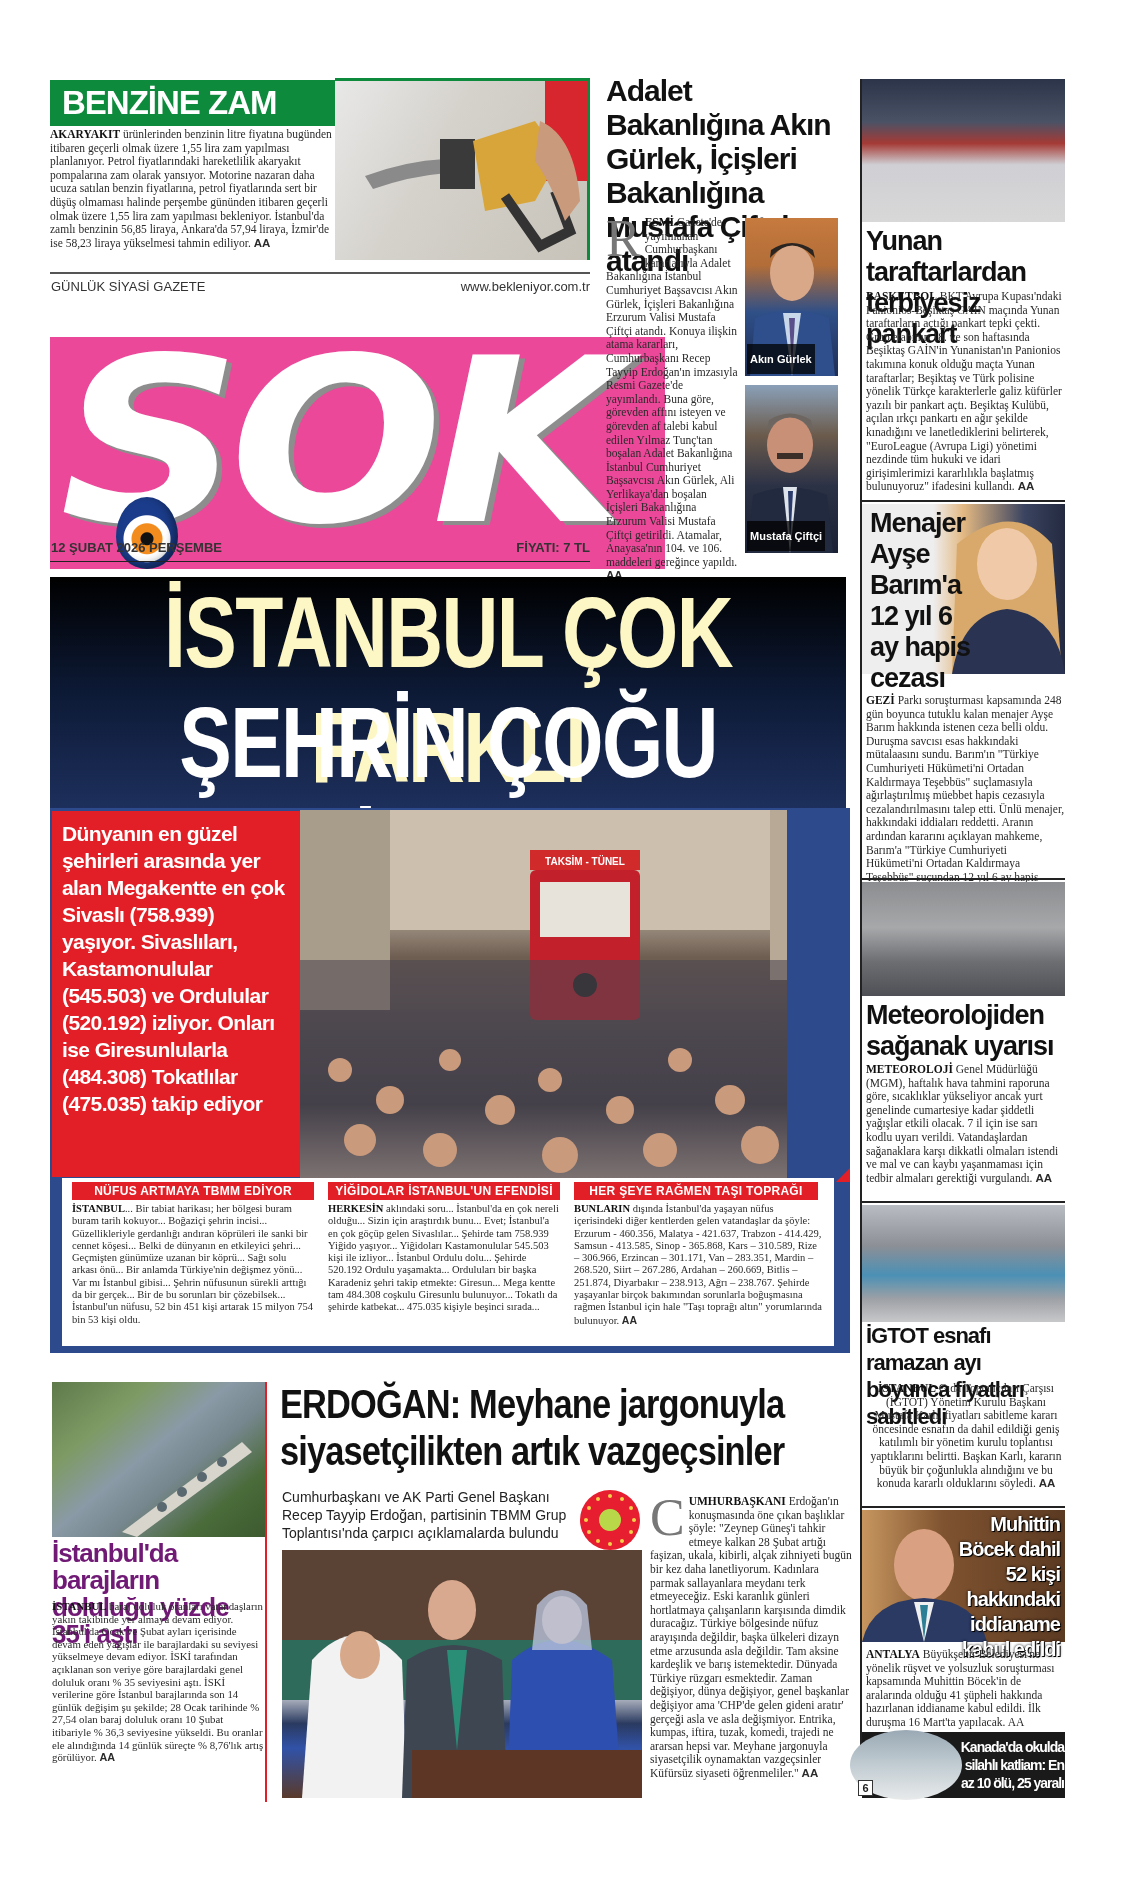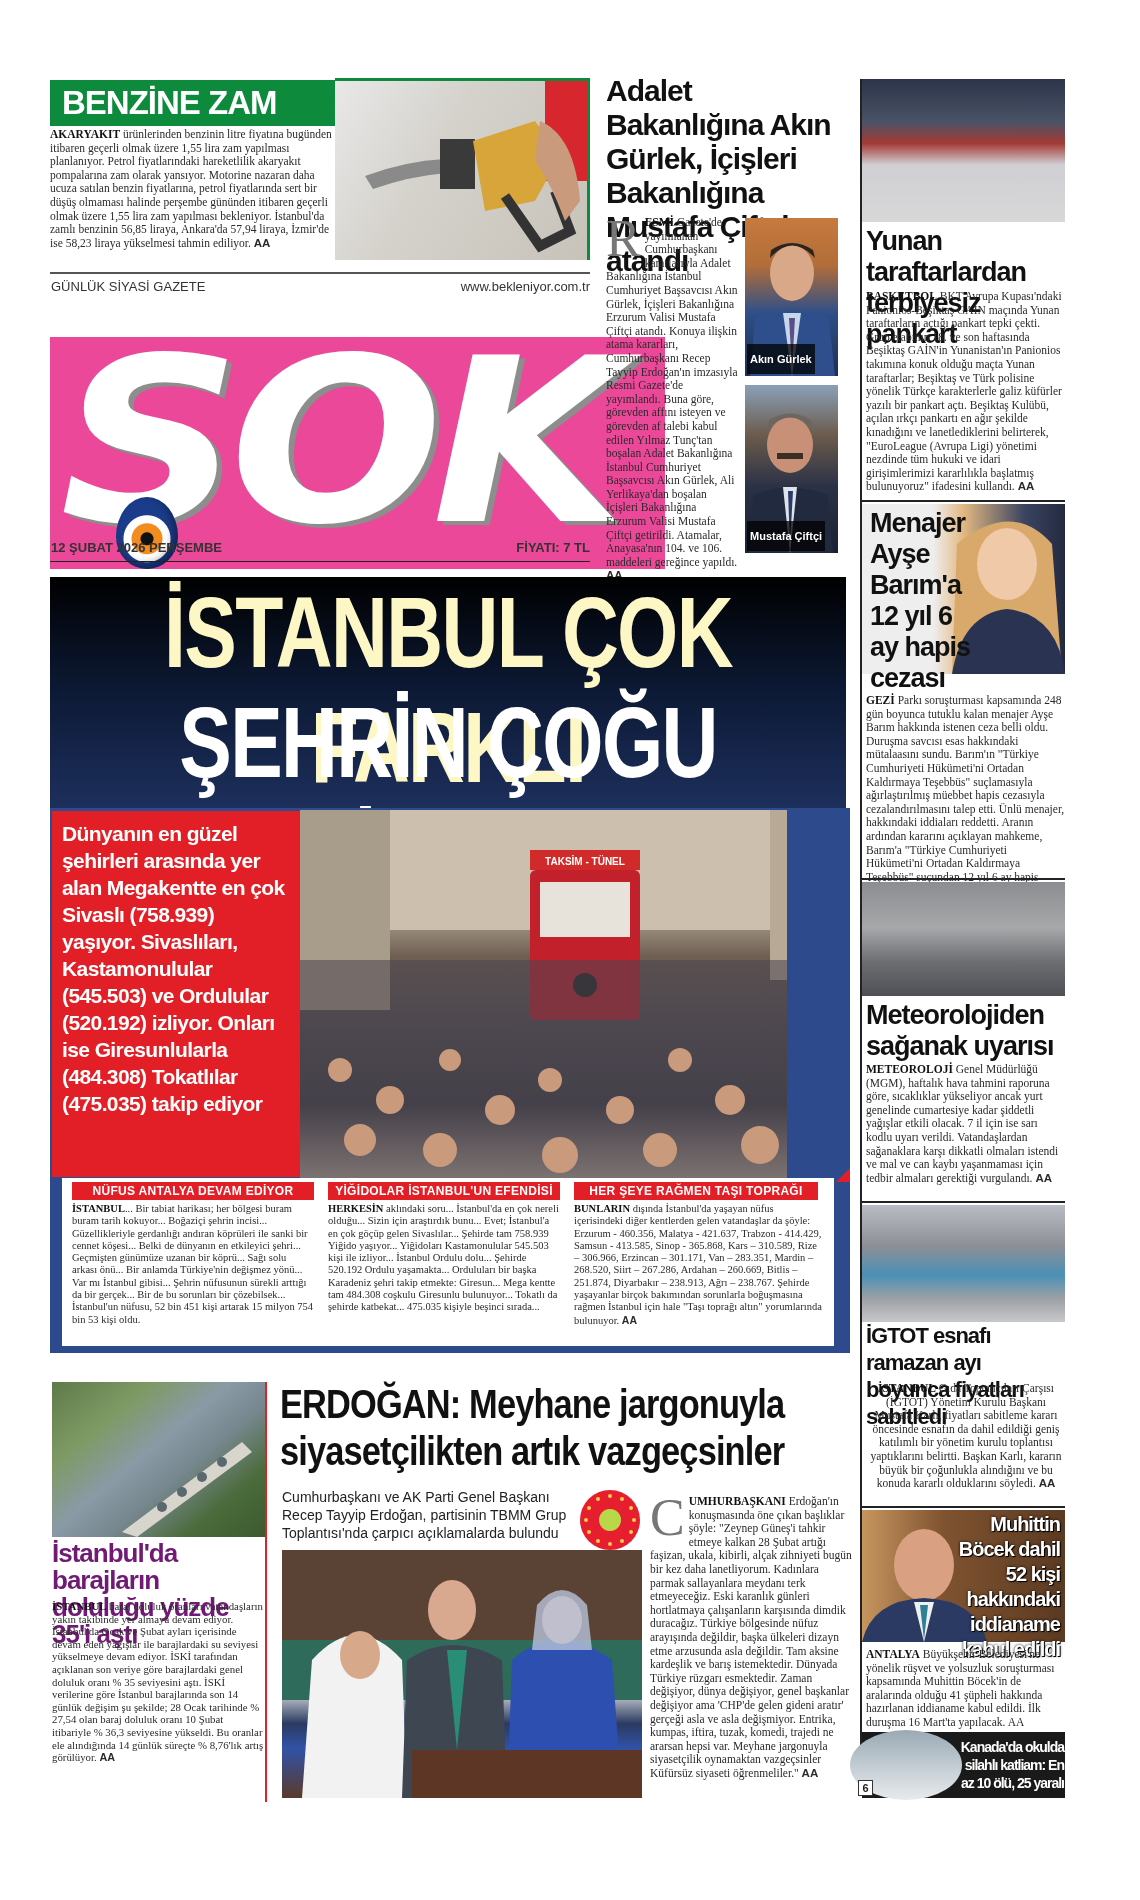--- a/index.html
+++ b/index.html
@@ -233,21 +233,21 @@
         <circle cx="520" cy="320" r="14"></circle>
     </g>
   </svg>
 </div>
 <div class="abs" id="red-summary">
   <div id="red-summary-text">Dünyanın en güzel şehirleri arasında yer alan Megakentte en çok Sivaslı (758.939) yaşıyor. Sivaslıları, Kastamonulular (545.503) ve Ordulular (520.192) izliyor. Onları ise Giresunlularla (484.308) Tokatlılar (475.035) takip ediyor</div>
 </div>
 <div class="abs" id="red-corner"></div>
 
 <div class="abs" id="sub-articles-box">
-  <div class="sub-head" style="left:10px;width:242px">NÜFUS ANTALYA DEVAM EDİYOR</div>
+  <div class="sub-head" style="left:10px;width:242px">NÜFUS ARTMAYA TBMM EDİYOR</div>
   <div class="sub-body body-text" style="left:10px;width:242px">
     <b class="lead">İSTANBUL</b><span>... Bir tabiat harikası; her bölgesi buram buram tarih kokuyor... Boğaziçi şehrin incisi... Güzellikleriyle gerdanlığı andıran köprüleri ile sanki bir cennet köşesi... Belki de dünyanın en etkileyici şehri... Geçmişten günümüze uzanan bir köprü... Sağı solu arkası önü... Bir anlamda Türkiye'nin değişmez yönü... Var mı İstanbul gibisi... Şehrin nüfusunun sürekli arttığı da bir gerçek... Bir de bu sorunları bir çözebilsek... İstanbul'un nüfusu, 52 bin 451 kişi artarak 15 milyon 754 bin 53 kişi oldu.</span>
   </div>
   <div class="sub-head" style="left:266px;width:232px">YİĞİDOLAR İSTANBUL'UN EFENDİSİ</div>
   <div class="sub-body body-text" style="left:266px;width:232px">
     <b class="lead">HERKESİN</b><span> aklındaki soru... İstanbul'da en çok nereli olduğu... Sizin için araştırdık bunu... Evet; İstanbul'a en çok göçüp gelen Sivaslılar... Şehirde tam 758.939 Yiğido yaşıyor... Yiğidoları Kastamonulular 545.503 kişi ile izliyor... İstanbul Ordulu dolu... Şehirde 520.192 Ordulu yaşamakta... Orduluları bir başka Karadeniz şehri takip etmekte: Giresun... Mega kentte tam 484.308 coşkulu Giresunlu bulunuyor... Tokatlı da şehirde katbekat... 475.035 kişiyle beşinci sırada...</span>
   </div>
   <div class="sub-head" style="left:512px;width:244px">HER ŞEYE RAĞMEN TAŞI TOPRAĞI ALTIN</div>
   <div class="sub-body body-text" style="left:512px;width:250px">
     <b class="lead">BUNLARIN</b><span> dışında İstanbul'da yaşayan nüfus içerisindeki diğer kentlerden gelen vatandaşlar da şöyle: Erzurum - 460.356, Malatya - 421.637, Trabzon - 414.429, Samsun - 413.585, Sinop - 365.868, Kars – 310.589, Rize – 306.966, Erzincan – 301.171, Van – 283.351, Mardin – 268.520, Siirt – 267.286, Ardahan – 260.669, Bitlis – 251.874, Diyarbakır – 238.913, Ağrı – 238.767. Şehirde yaşayanlar birçok bakımından sorunlarla boğuşmasına rağmen İstanbul için hale "Taşı toprağı altın" yorumlarında bulunuyor.</span> <span class="aa">AA</span>

